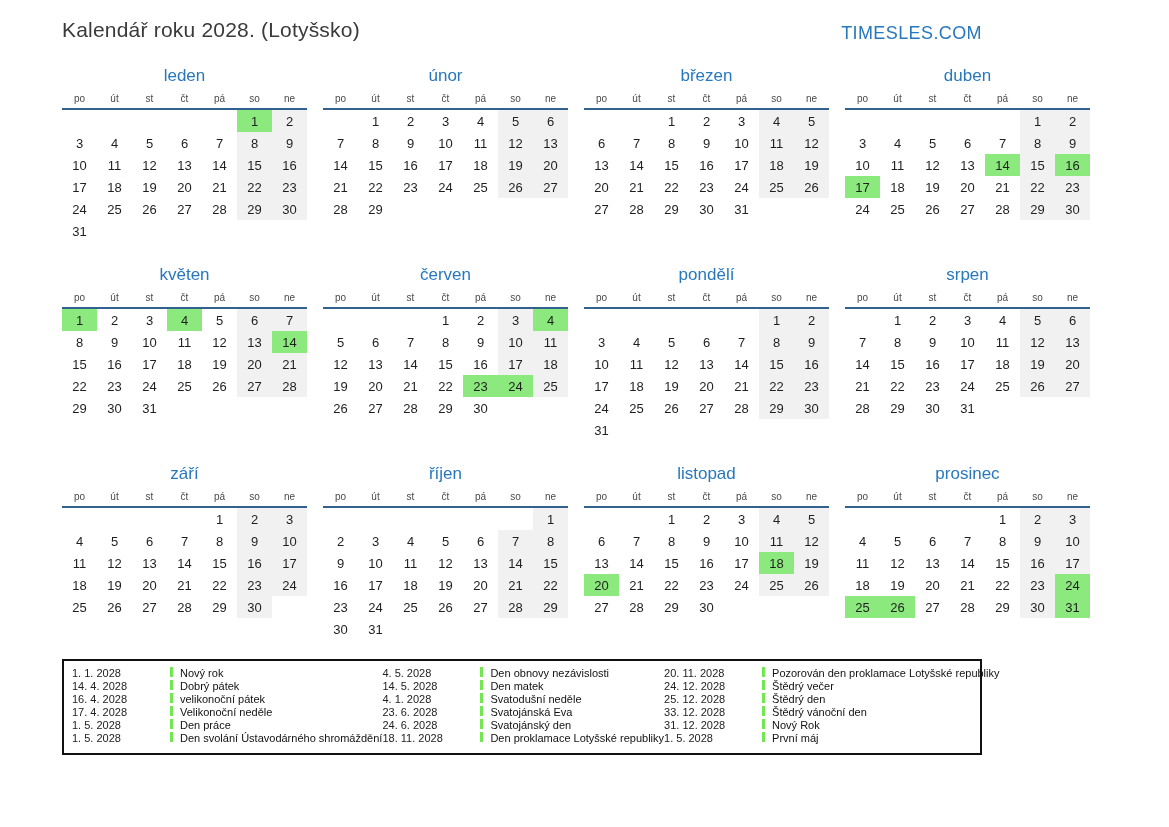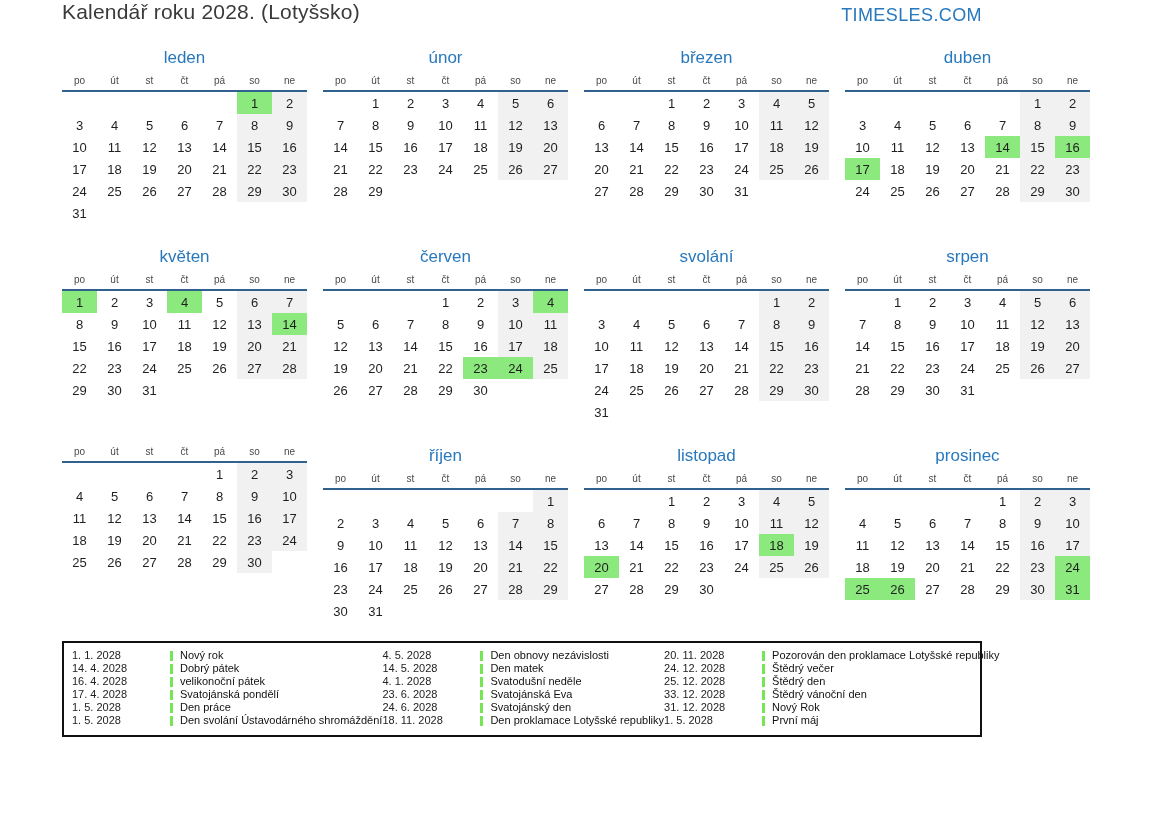--- a/index.html
+++ b/index.html
@@ -2,38 +2,38 @@
 <html><head>
 <meta charset="utf-8">
 <style>
   html,body{margin:0;padding:0;background:#fff;}
   body{
     width:1169px;height:827px;overflow:hidden;
     font-family:"Liberation Sans",sans-serif;
     color:#222;
     --accent:#2878BE; --line:#30618F; --green:#8CE97D; --weekend:#F1F1F2; --tick:#74E654;
   }
-  .page{box-sizing:border-box;width:1043px;height:827px;padding:0 61px 0 62px;}
+  .page{box-sizing:border-box;width:1043px;height:827px;padding:18px 61px 0 62px;}
   header{display:flex;justify-content:space-between;align-items:flex-start;margin-bottom:22px;}
   h1{font-size:21px;font-weight:normal;color:#3a3a3a;margin:0;letter-spacing:.2px;}
   .brand{color:var(--accent);font-size:18px;letter-spacing:.4px;text-decoration:none;margin-top:5px;font-weight:normal;}
   .months{display:grid;grid-template-columns:repeat(4,245px);column-gap:22px;row-gap:12px;gap:16px;}
   .month{height:183px;}
   .mtitle{text-align:center;color:var(--accent);font-size:17px;margin:0 0 7px;}
   table.mtable{border-collapse:collapse;width:100%;table-layout:fixed;}
   .mtable th{font-size:10px;font-weight:normal;color:#4a4a4a;padding:0 0 4px;border-bottom:2px solid var(--line);}
   .mtable td{height:22px;text-align:center;font-size:13px;color:#1f1f1f;padding:0;}
   .mtable td.we{background:var(--weekend);}
   .mtable td.hl{background:var(--green);}
   .legend{margin-top:12px;border:2px solid #111;padding:6px 8px 8px 8px;display:flex;box-sizing:border-box;}
   .lcol{display:flex;flex-direction:column;}
   .lcol:nth-child(1){width:336px;}
   .lcol:nth-child(2){width:325px;}
   .lcol:nth-child(3){flex:1;}
-  .lrow{display:flex;align-items:center;height:13px;font-size:11px;line-height:13px;}
+  .lrow{display:flex;height:13px;font-size:11px;line-height:13px;}
   .ldate{width:98px;color:#222;flex:0 0 98px;}
   .ltick{width:3px;height:10px;background:var(--tick);margin-right:7px;flex:0 0 3px;}
   .lname{color:#111;white-space:nowrap;}
 </style>
 </head>
 <body style="--accent: #2878BE; --line: #30618F; --green: #8CE97D; --weekend: #F1F1F2; --tick: #74E654;">
 
 <div class="page">
   <header>
     <h1>Kalendář roku 2028. (Lotyšsko)</h1>
@@ -422,21 +422,21 @@
               <td>28</td>
               <td>29</td>
               <td>30</td>
               <td class="empty"></td>
               <td class="empty"></td>
             </tr>
           </tbody>
         </table>
       </div>
       <div class="month">
-        <div class="mtitle">svolání</div>
+        <div class="mtitle">pondělí</div>
         <table class="mtable">
           <thead>
             <tr>
               <th>po</th>
               <th>út</th>
               <th>st</th>
               <th>čt</th>
               <th>pá</th>
               <th>so</th>
               <th>ne</th>
@@ -557,20 +557,21 @@
               <td>30</td>
               <td>31</td>
               <td class="empty"></td>
               <td class="empty"></td>
               <td class="empty"></td>
             </tr>
           </tbody>
         </table>
       </div>
       <div class="month">
+        <div class="mtitle">září</div>
         <table class="mtable">
           <thead>
             <tr>
               <th>po</th>
               <th>út</th>
               <th>st</th>
               <th>čt</th>
               <th>pá</th>
               <th>so</th>
               <th>ne</th>
@@ -838,21 +839,21 @@
           <span class="lname">Dobrý pátek</span>
         </div>
         <div class="lrow">
           <span class="ldate">16. 4. 2028</span>
           <span class="ltick"></span>
           <span class="lname">velikonoční pátek</span>
         </div>
         <div class="lrow">
           <span class="ldate">17. 4. 2028</span>
           <span class="ltick"></span>
-          <span class="lname">Svatojánská pondělí</span>
+          <span class="lname">Velikonoční neděle</span>
         </div>
         <div class="lrow">
           <span class="ldate">1. 5. 2028</span>
           <span class="ltick"></span>
           <span class="lname">Den práce</span>
         </div>
         <div class="lrow">
           <span class="ldate">1. 5. 2028</span>
           <span class="ltick"></span>
           <span class="lname">Den svolání Ústavodárného shromáždění</span>

